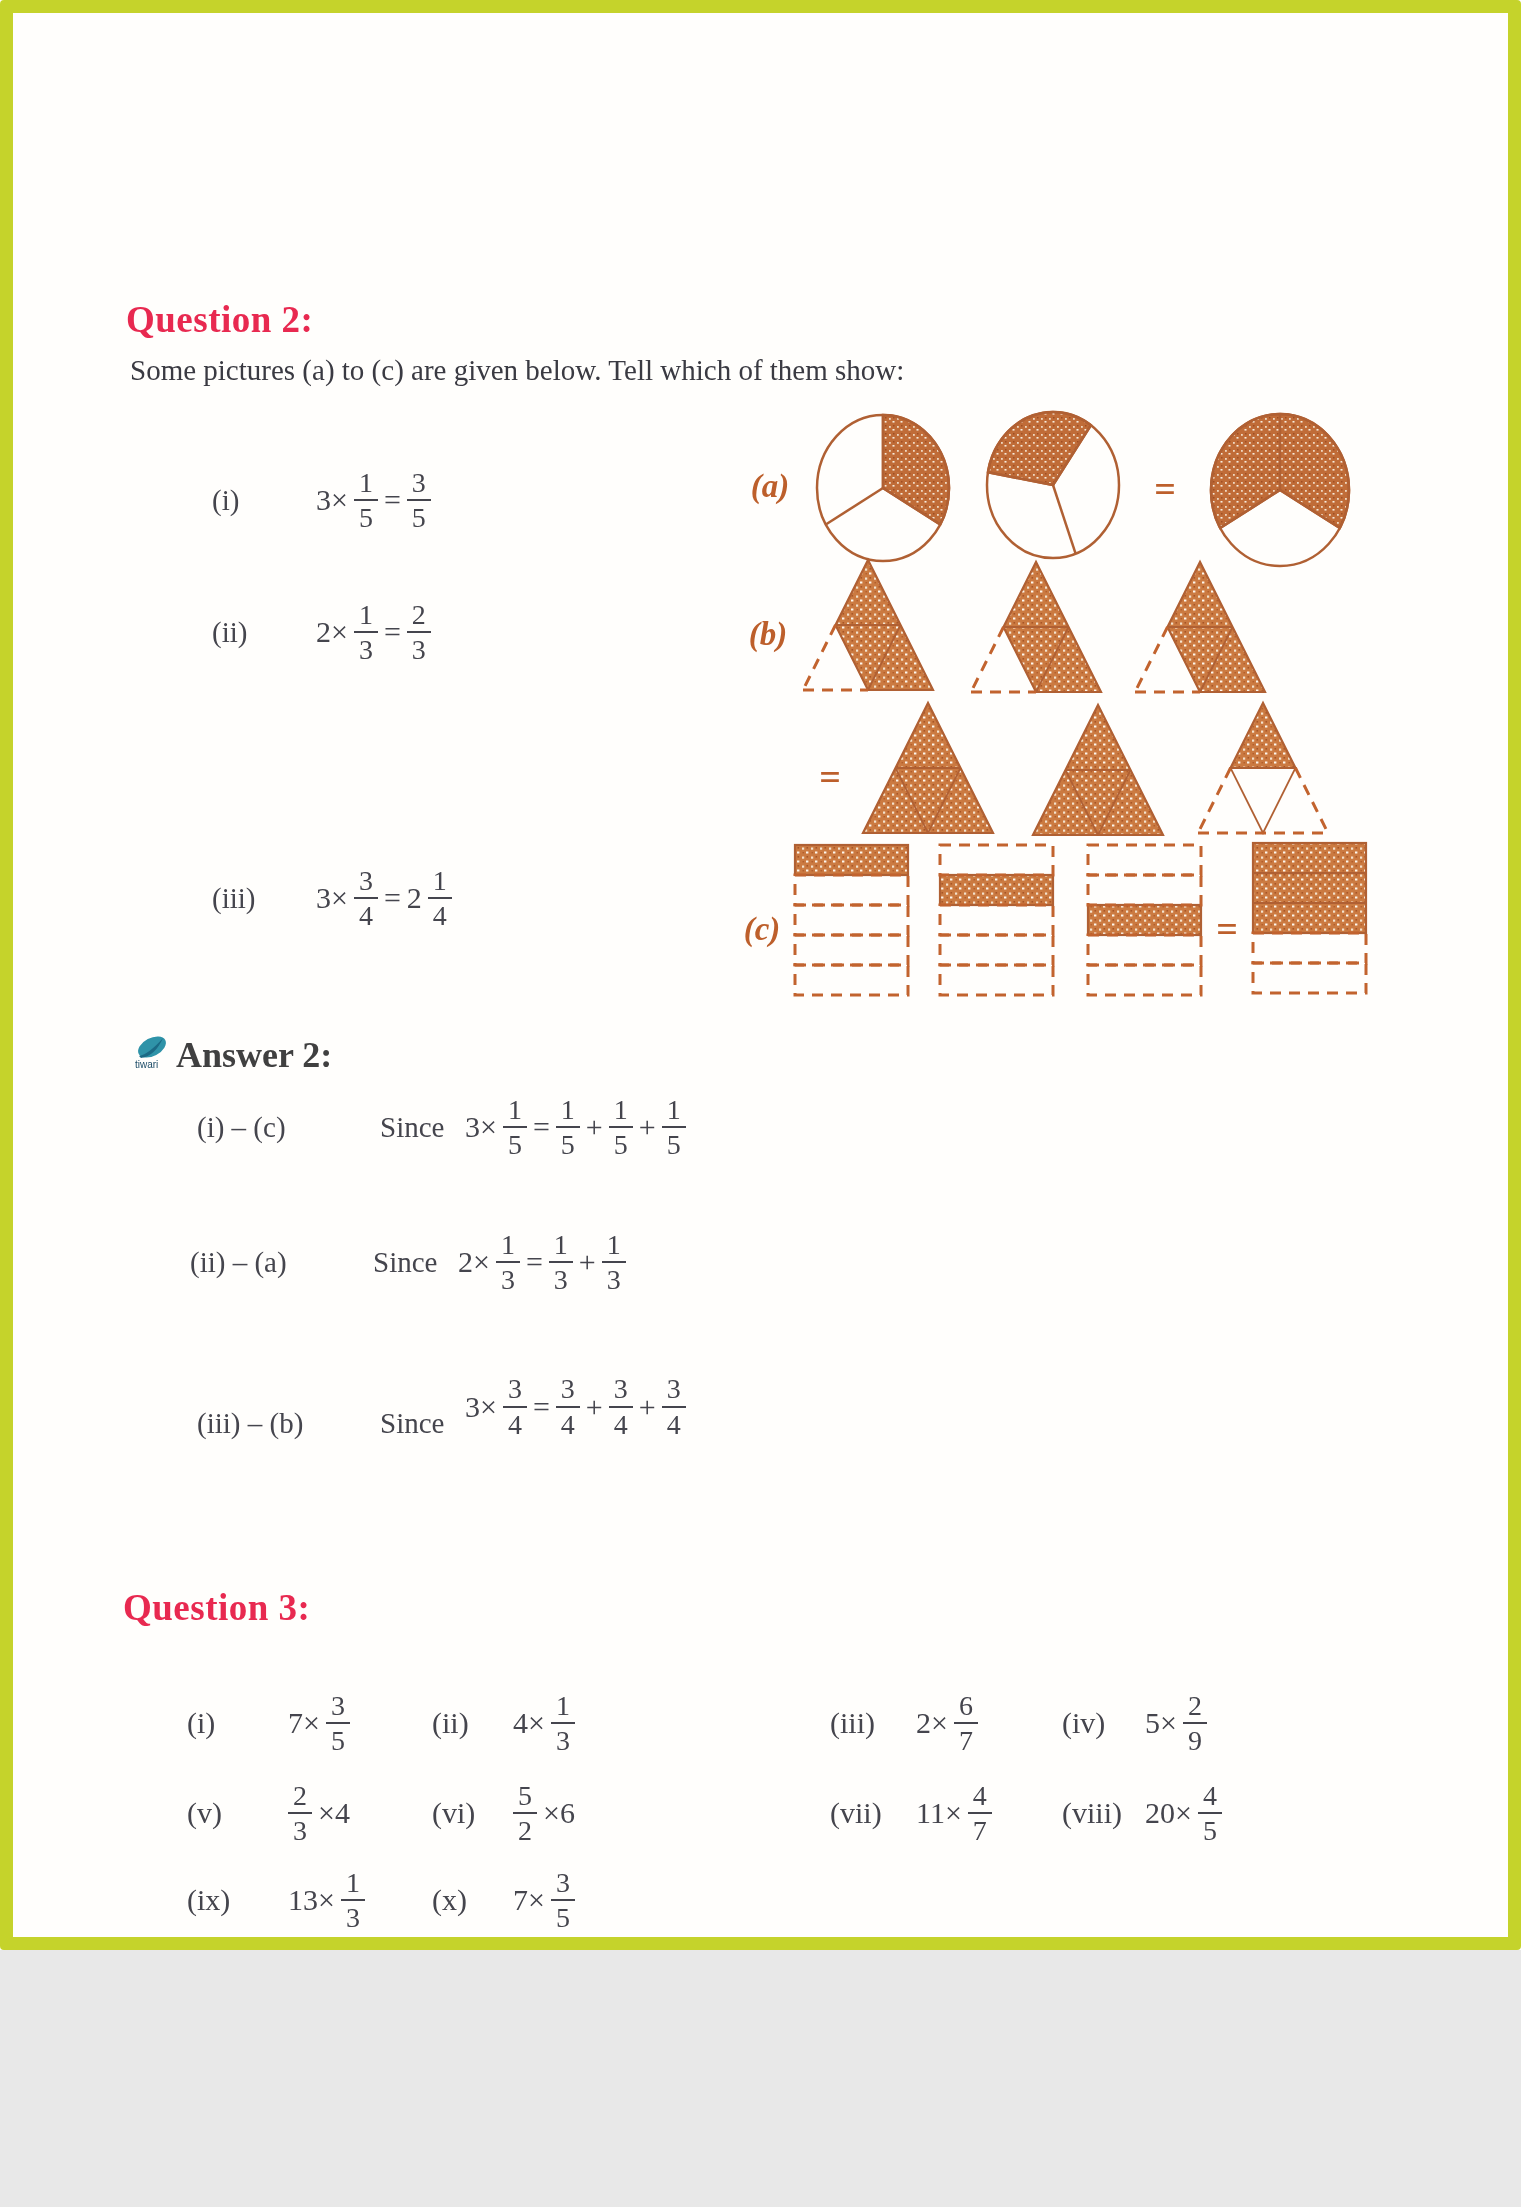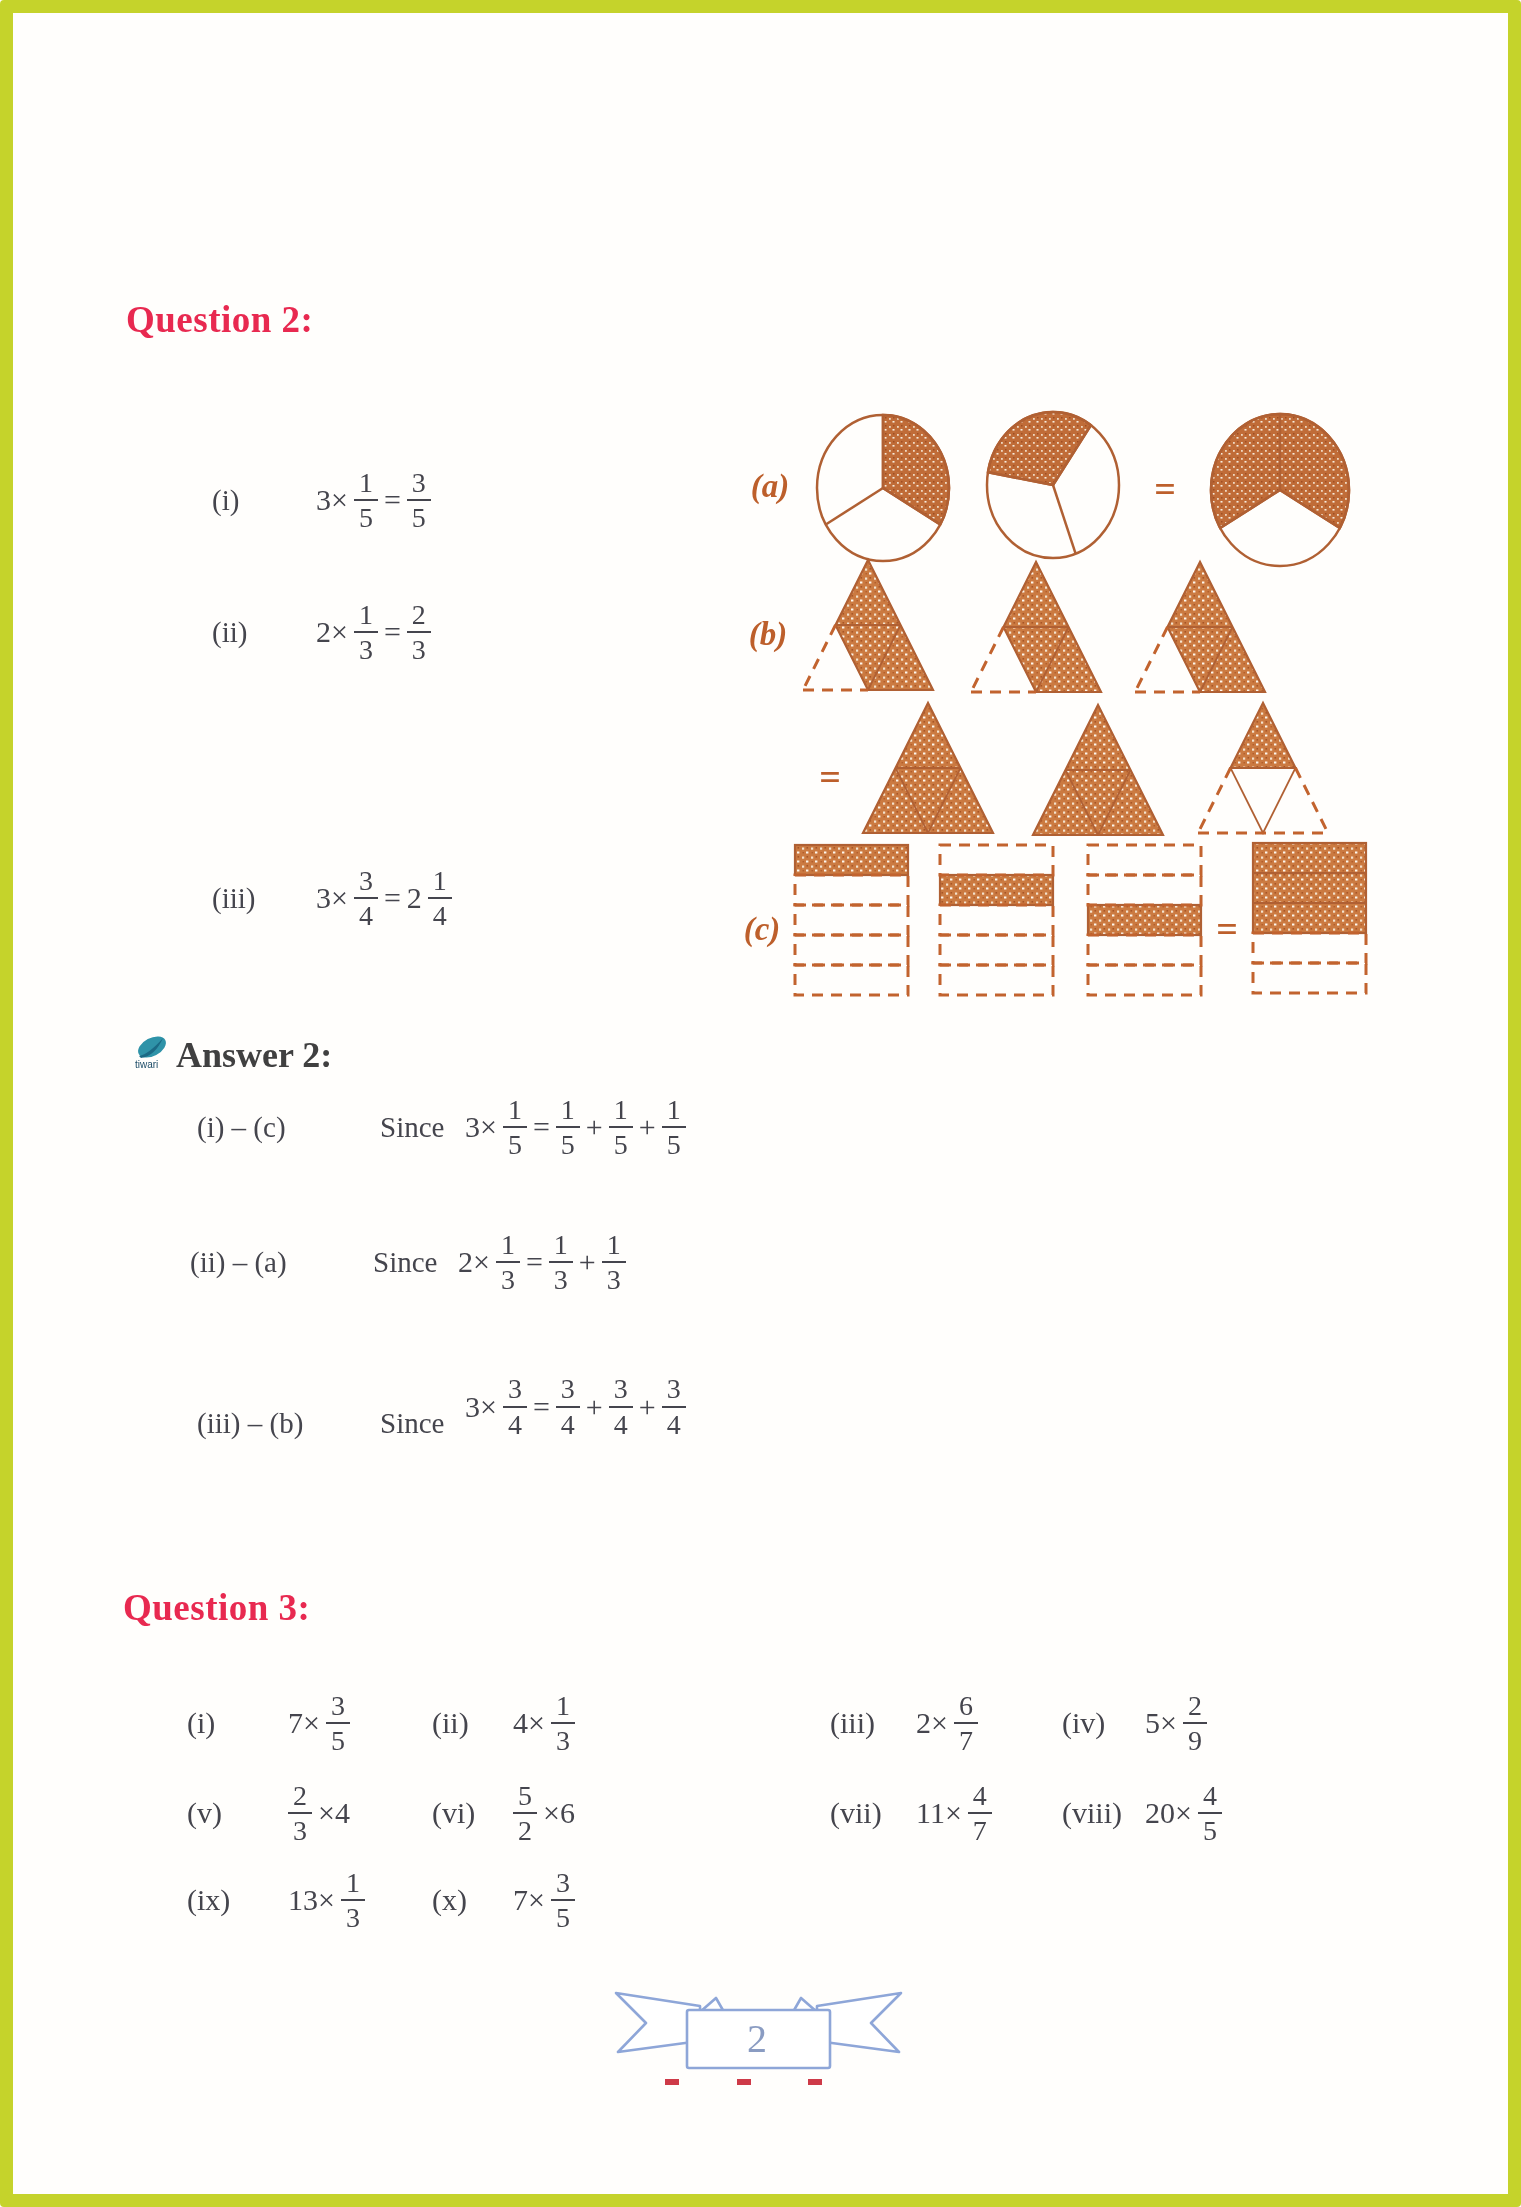--- a/index.html
+++ b/index.html
@@ -1,16 +1,16 @@
 <!DOCTYPE html>
 <html><head>
 <meta charset="utf-8">
 <style>
   html,body{margin:0;padding:0;background:#e8e8e8;}
-  .page{position:relative;width:1521px;height:2207px;background:#fffefc;overflow:hidden;
+  .page{position:relative;width:1521px;height:1950px;background:#fffefc;overflow:hidden;
         font-family:"Liberation Serif",serif;}
   .page-border{position:absolute;inset:0;border:13px solid #c5d32b;border-radius:4px;pointer-events:none;z-index:50;}
   .h-red{position:absolute;font-size:37px;font-weight:bold;color:#e82950;letter-spacing:.5px;}
   .h-green{position:absolute;font-size:36px;font-weight:bold;color:#404040;}
   .body-text{position:absolute;font-size:29px;color:#3a3a42;}
   .mathrow{position:absolute;display:flex;align-items:center;font-size:30px;color:#45454d;}
   .lbl{width:101px;flex:none;font-size:29px;}
   .alabel{width:183px;flex:none;font-size:29px;}
   .since{width:82px;flex:none;font-size:29px;}
   .eq{display:flex;align-items:center;}
@@ -26,20 +26,21 @@
   .ribbon{position:absolute;left:600px;top:1985px;}
   .logo{position:absolute;left:131px;top:1032px;}
 </style>
 </head>
 <body>
 
 <div class="page">
   <div class="page-border"></div>
 
   <div class="h-red" style="left:126px;top:298px;">Question 2:</div>
+  <div class="body-text" style="left:130px;top:354px;">Some pictures (a) to (c) are given below. Tell which of them show:</div>
 
   <div class="mathrow" style="left:212px;top:455px;height:90px;">
     <span class="lbl">(i)</span>
     <span class="eq">
         <span class="tok">3×</span>
         <span class="frac">
           <span class="num">1</span>
           <span class="den">5</span>
         </span>
         <span class="tok">=</span>

